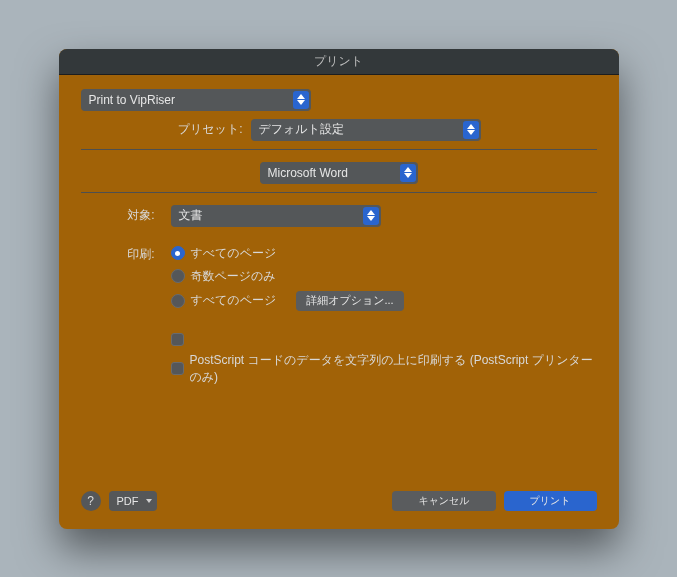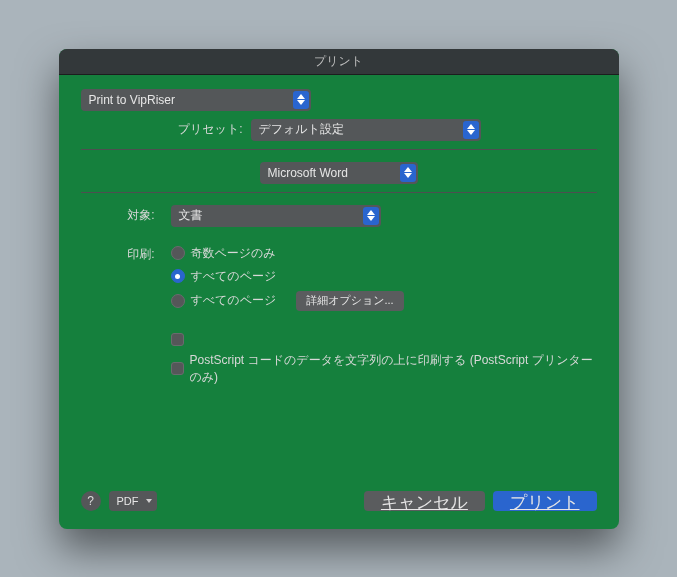--- a/index.html
+++ b/index.html
@@ -7,21 +7,21 @@
     background: #aab4bb;
     width: 677px;
     height: 577px;
     display: flex;
     align-items: center;
     justify-content: center;
   }
   .window {
     width: 560px;
     height: 480px;
-    background: #15803d;
+    background: #a16207;
     border-radius: 8px;
     box-shadow: 0 20px 40px rgba(0,0,0,0.5);
     display: flex;
     flex-direction: column;
     color: #d8d8d8;
   }
   .titlebar {
     height: 26px;
     border-bottom: 1px solid #1c1d1e;
     display: flex;
@@ -183,25 +183,24 @@
     border-left: 3px solid transparent;
     border-right: 3px solid transparent;
     border-top: 4px solid #cfcfcf;
   }
   .spacer { flex: 1; }
   .footer .action-btn {
     height: 20px;
     min-width: 72px;
     border-radius: 4px;
     border: none;
-    font-size: 17px;
+    font-size: 10px;
     color: #e6e6e6;
     cursor: default;
-    padding: 0 17px;
-    text-decoration: underline;
+    padding: 0 26px;
   }
   .cancel { background: #5a5c5e; }
   .primary { background: #2a65ce; color: #fff; }
 </style>
 </head>
 <body>
 
 <div class="window">
   <div class="titlebar">
     <span>プリント</span>
@@ -268,26 +267,26 @@
               <polygon points="0,0 8,0 4,5" fill="#fff"></polygon>
             </svg>
         </span>
       </div>
     </div>
 
     <div class="row" style="align-items:flex-start">
       <div class="label-small" style="padding-top:1px">印刷:</div>
       <div class="option-col">
         <div class="radio-row">
+          <span class="radio selected"></span>
+          <span>すべてのページ</span>
+        </div>
+        <div class="radio-row">
           <span class="radio"></span>
           <span>奇数ページのみ</span>
-        </div>
-        <div class="radio-row">
-          <span class="radio selected"></span>
-          <span>すべてのページ</span>
         </div>
         <div class="radio-row">
           <span class="radio"></span>
           <span>すべてのページ</span>
           <span style="width:8px"></span>
           <button class="btn">詳細オプション...</button>
         </div>
       </div>
     </div>
 

